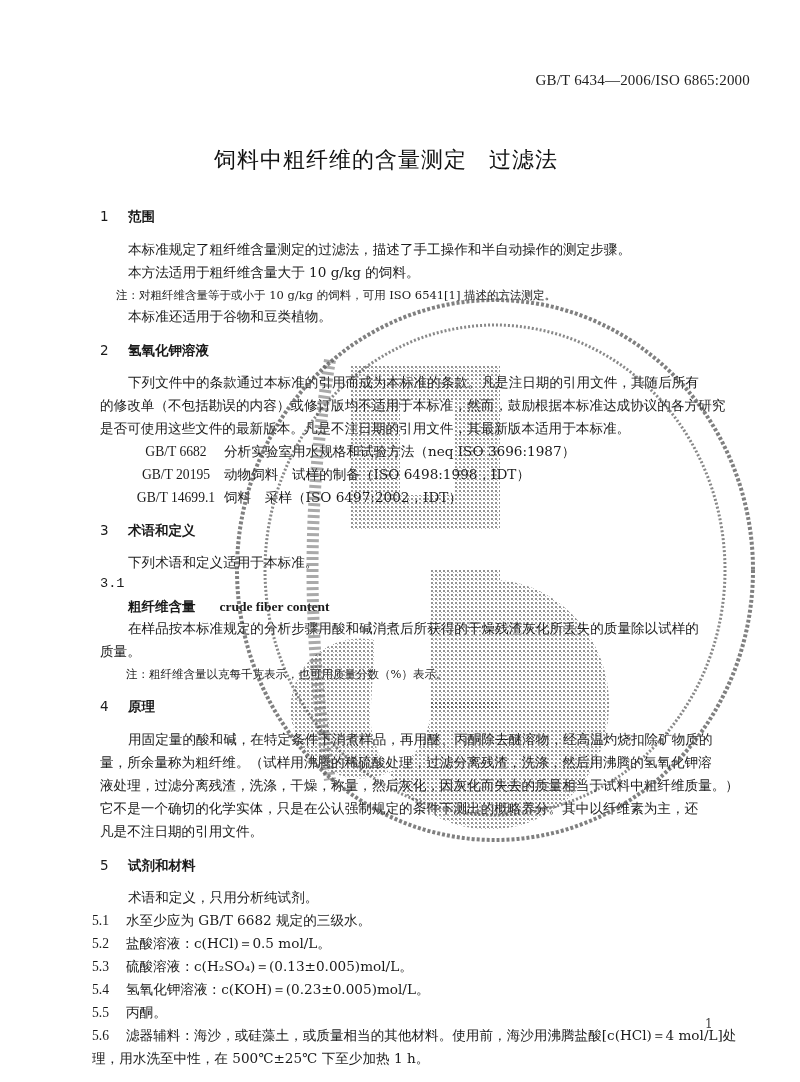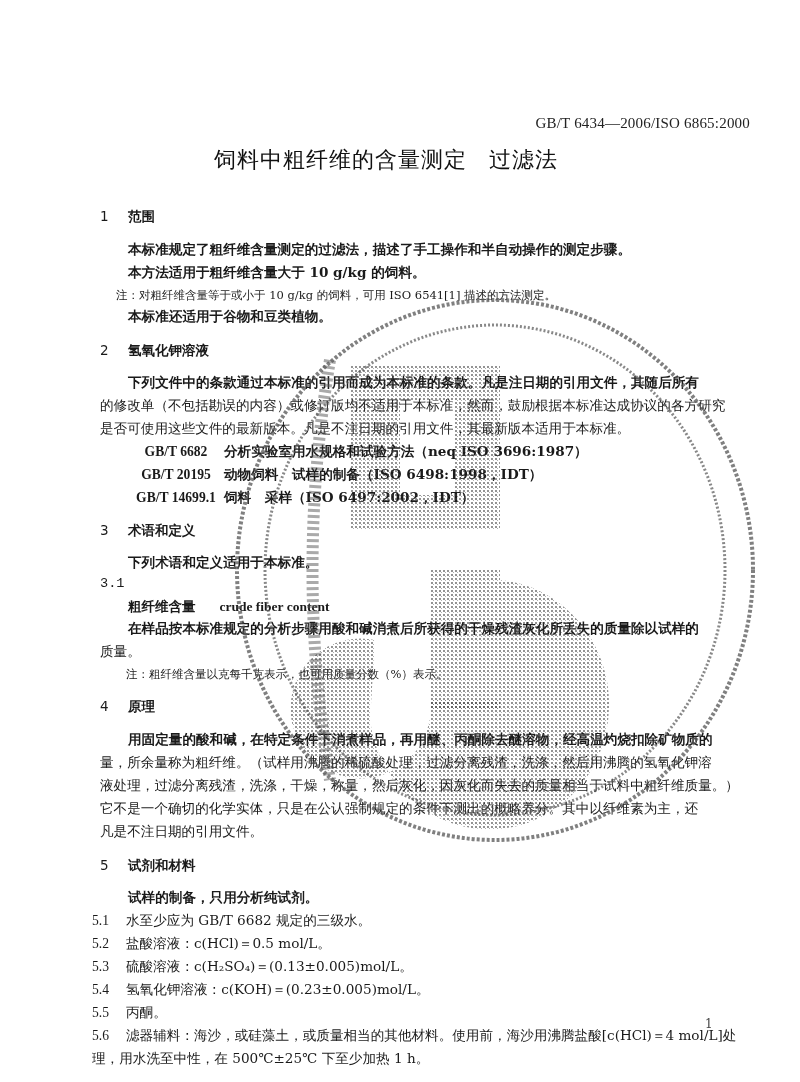--- a/index.html
+++ b/index.html
@@ -6,38 +6,37 @@
   body {
     width:800px; height:1082px; position:relative; overflow:hidden;
     background:#ffffff; color:#1a1a1a;
     font-family: "DejaVu Serif", "Liberation Serif", serif;
   }
   .page { position:absolute; left:0; top:0; width:800px; height:1082px; }
   .std-code {
     position:absolute; right:50px; top:72px;
     font-family:"Liberation Serif", serif; font-size:15px; color:#222;
     letter-spacing:0.2px;
-    margin-top:43px;
   }
   .watermark {
     position:absolute; left:195px; top:118px; width:460px;
     font-family:"DejaVu Sans", sans-serif; font-weight:bold;
     font-size:94px; letter-spacing:-2px; color:#e7e7e7; line-height:1;
   }
   .title {
     position:absolute; left:0; width:772px; top:145px; text-align:center;
     font-family:"DejaVu Sans", sans-serif; font-size:22px; color:#111;
     letter-spacing:1px;
   }
   .title .gap { display:inline-block; width:22px; }
   .content { position:absolute; left:100px; top:0; width:628px; }
   .ln { position:absolute; left:0; width:628px; font-size:13.6px; line-height:18px; white-space:nowrap; }
   .h { font-family:"DejaVu Sans", sans-serif; font-size:13.5px; font-weight:bold; }
   .h .num { display:inline-block; width:28px; font-weight:normal; }
-  .ind { padding-left:28px;font-weight:bold; }
+  .ind { padding-left:28px; }
   .note { font-size:11.5px; padding-left:16px; }
   .note-ind { font-size:11.5px; padding-left:26px; }
   .cl .num { display:inline-block; width:34px; font-family:"Liberation Serif", serif; }
   .ref .code { display:inline-block; width:96px; font-family:"Liberation Serif", serif;text-align:center; }
   .term { font-family:"DejaVu Sans", sans-serif; font-weight:bold; padding-left:28px; font-size:13.5px;}
   .term .en { font-family:"Liberation Serif", serif; margin-left:24px; }
   .pagenum { position:absolute; left:705px; top:1017px; font-size:12px; color:#444; }
   .stamp { position:absolute; left:215px; top:270px; width:580px; height:580px; pointer-events:none; }
 </style>
 </head>
@@ -95,21 +94,21 @@
     </div>
     <div class="ln ind" style="top:730px">用固定量的酸和碱，在特定条件下消煮样品，再用醚、丙酮除去醚溶物，经高温灼烧扣除矿物质的</div>
     <div class="ln" style="top:753px">量，所余量称为粗纤维。（试样用沸腾的稀硫酸处理，过滤分离残渣，洗涤，然后用沸腾的氢氧化钾溶</div>
     <div class="ln" style="top:776px">液处理，过滤分离残渣，洗涤，干燥，称量，然后灰化，因灰化而失去的质量相当于试料中粗纤维质量。）</div>
     <div class="ln" style="top:799px">它不是一个确切的化学实体，只是在公认强制规定的条件下测出的概略养分。其中以纤维素为主，还</div>
     <div class="ln" style="top:822px">凡是不注日期的引用文件。</div>
 
     <div class="ln h" style="top:856px">
       <span class="num">5</span><span>试剂和材料</span>
     </div>
-    <div class="ln ind" style="top:888px">试样的制备，只用分析纯试剂。</div>
+    <div class="ln ind" style="top:888px">术语和定义，只用分析纯试剂。</div>
     <div class="ln cl" style="top:911px; left:-8px">
       <span class="num">5.1</span><span>水至少应为 GB/T 6682 规定的三级水。</span>
     </div>
     <div class="ln cl" style="top:934px; left:-8px">
       <span class="num">5.2</span><span>盐酸溶液：c(HCl)＝0.5 mol/L。</span>
     </div>
     <div class="ln cl" style="top:957px; left:-8px">
       <span class="num">5.3</span><span>硫酸溶液：c(H₂SO₄)＝(0.13±0.005)mol/L。</span>
     </div>
     <div class="ln cl" style="top:980px; left:-8px">

